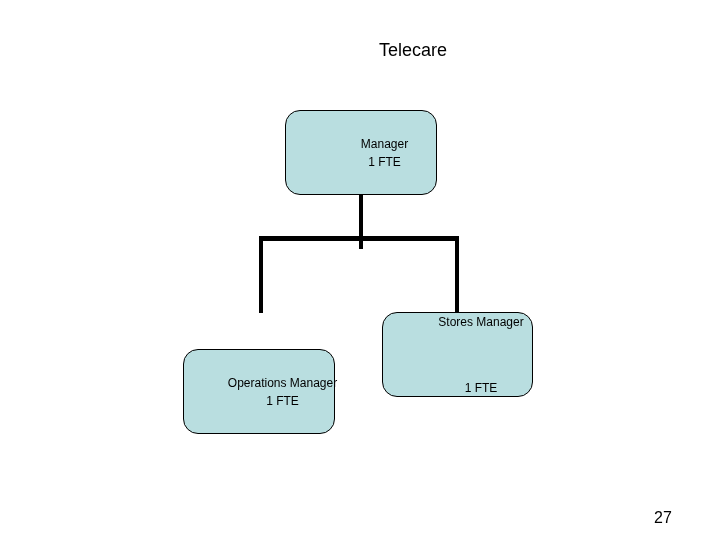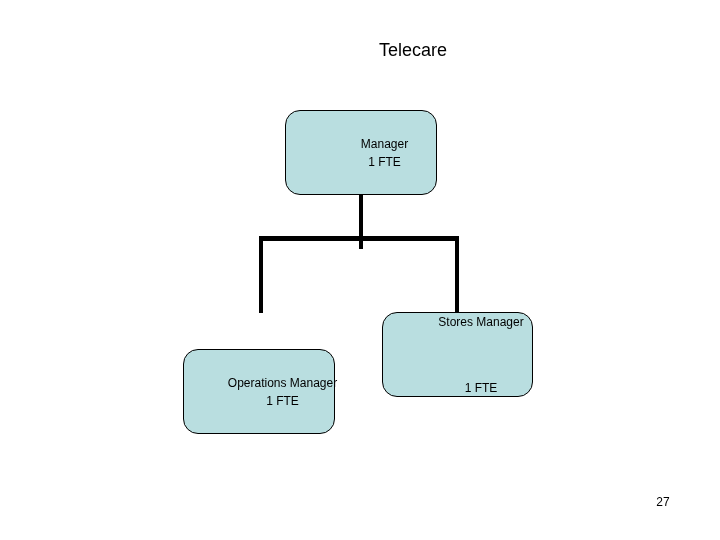--- a/index.html
+++ b/index.html
@@ -53,24 +53,24 @@
     position: absolute;
     background: var(--connector, #000000);
   }
   .conn-root-stub  { left: 359px; top: 195px; width: 4px;   height: 54px; }
   .conn-horizontal { left: 259px; top: 236px; width: 200px; height: 5px;  }
   .conn-drop-left  { left: 259px; top: 236px; width: 4px;   height: 77px; }
   .conn-drop-right { left: 455px; top: 236px; width: 4px;   height: 77px; }
   .page-number {
     position: absolute;
     left: 640px;
-    top: 492px;
+    top: 508px;
     width: 46px;
     text-align: center;
-    font-size: 12px;
+    font-size: 16px;
     line-height: 20px;
   }
 </style>
 </head>
 <body>
 
 <div class="slide">
 
   <div class="slide-title">Telecare</div>
 

